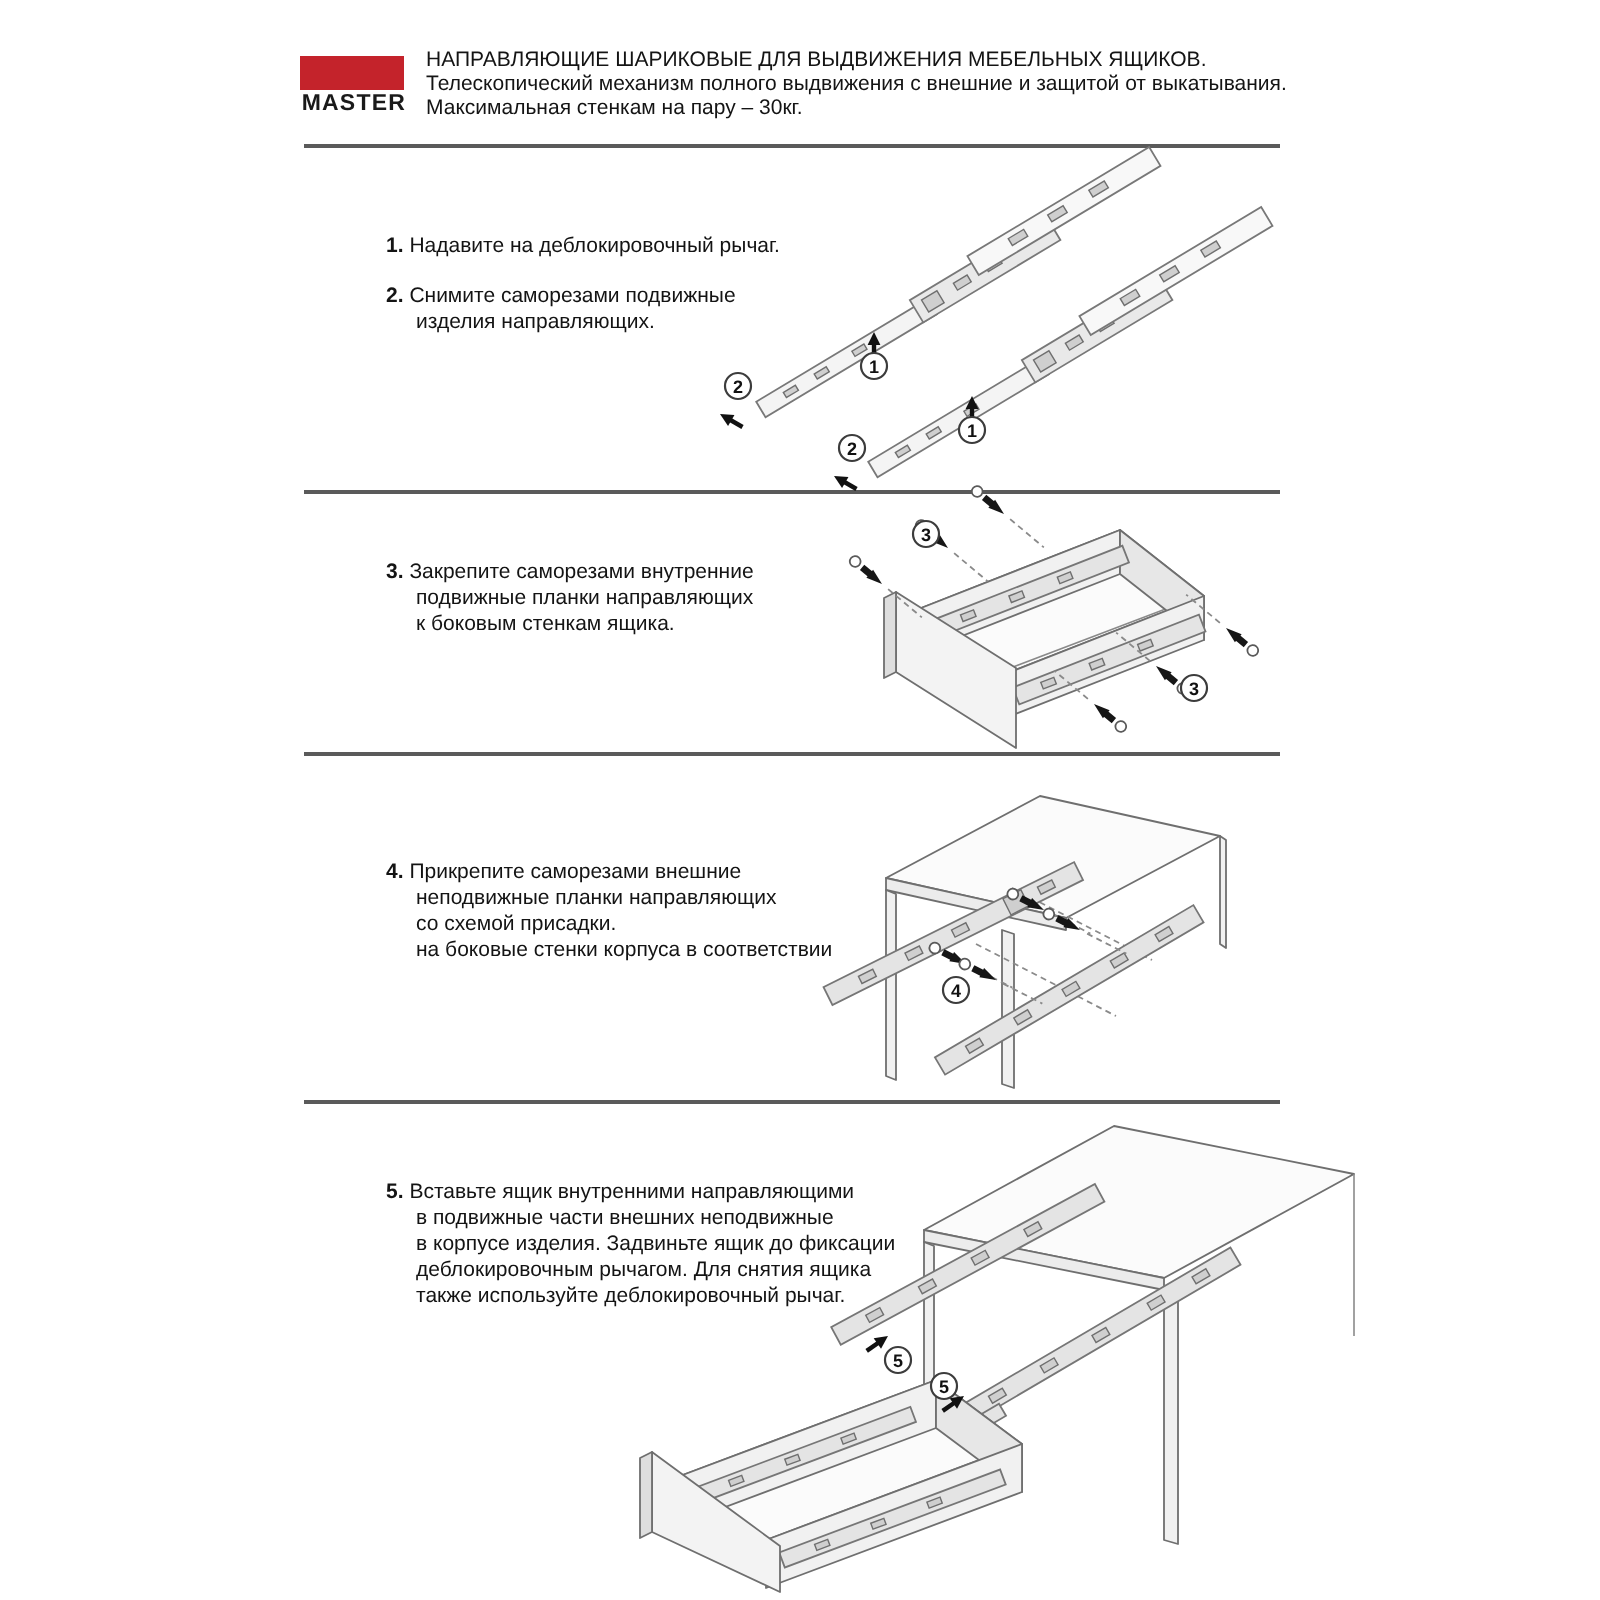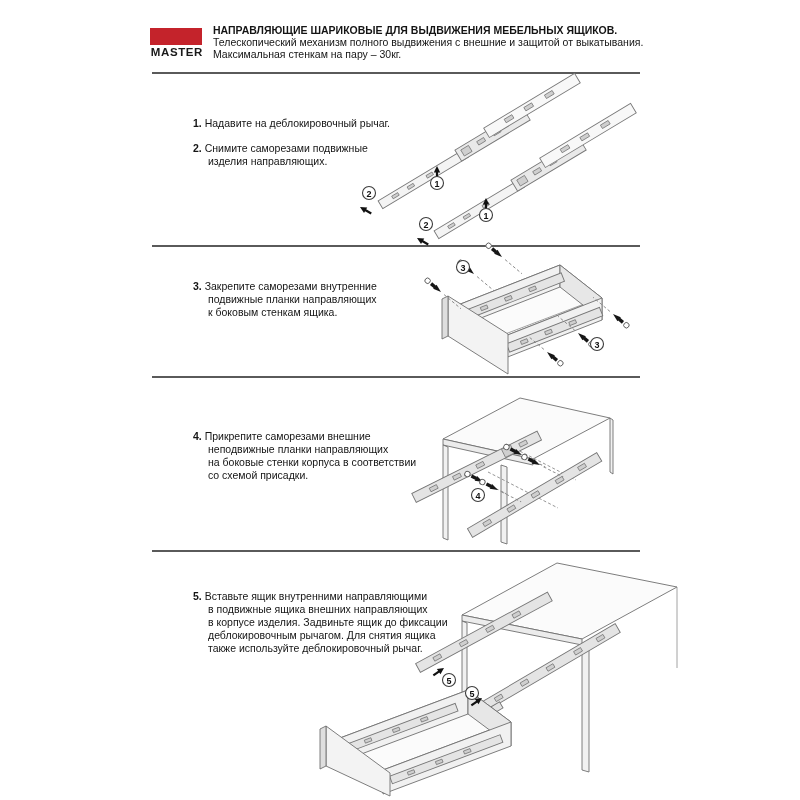--- a/index.html
+++ b/index.html
@@ -4,21 +4,21 @@
 <style>
   html,body{margin:0;padding:0;background:#ffffff;}
   .page{position:relative;width:800px;height:800px;background:#fff;overflow:hidden;
         font-family:"Liberation Sans", sans-serif;color:#141414;}
   .abs{position:absolute;}
   
   .logo{left:150px;top:28px;width:52px;height:17px;background:#c4232b;}
   .wordmark{left:149px;top:46px;width:54px;text-align:right;font-size:11.5px;font-weight:bold;
             letter-spacing:.6px;color:#1a1a1a;}
   .headtext{left:213px;top:25px;width:440px;font-size:10.5px;line-height:11.8px;}
-  .headtext .t{font-weight:bold;}
+  .headtext .t{font-weight:normal;}
   
   .rule{left:152px;width:488px;height:2px;background:#5a5a5a;}
   
   .step{position:absolute;left:193px;font-size:10.5px;line-height:13px;width:265px;}
   .step .num{font-weight:bold;}
   .step .rest{padding-left:15px;}
   
   svg{position:absolute;overflow:visible;}
   .mF{fill:#f4f4f4;stroke:#787878;stroke-width:.9;}
   .mE{fill:#e9e9e9;stroke:#787878;stroke-width:.9;}
@@ -89,26 +89,26 @@
     <div class="rest">изделия направляющих.</div>
   </div>
   <div class="step" style="top:280px">
     <div class="line"><span class="num">3.</span> <span>Закрепите саморезами внутренние</span></div>
     <div class="rest">подвижные планки направляющих</div>
     <div class="rest">к боковым стенкам ящика.</div>
   </div>
   <div class="step" style="top:430px">
     <div class="line"><span class="num">4.</span> <span>Прикрепите саморезами внешние</span></div>
     <div class="rest">неподвижные планки направляющих</div>
+    <div class="rest">со схемой присадки.</div>
     <div class="rest">на боковые стенки корпуса в соответствии</div>
-    <div class="rest">со схемой присадки.</div>
   </div>
   <div class="step" style="top:590px">
     <div class="line"><span class="num">5.</span> <span>Вставьте ящик внутренними направляющими</span></div>
-    <div class="rest">в подвижные ящика внешних направляющих</div>
+    <div class="rest">в подвижные части внешних неподвижные</div>
     <div class="rest">в корпусе изделия. Задвиньте ящик до фиксации</div>
     <div class="rest">деблокировочным рычагом. Для снятия ящика</div>
     <div class="rest">также используйте деблокировочный рычаг.</div>
   </div>
 
   <svg style="left:346px;top:76px" width="334" height="168" viewBox="0 0 334 168">
     <use href="#slideShape" transform="translate(28,118) rotate(-31)"></use>
     <use href="#slideShape" transform="translate(84,148) rotate(-31)"></use>
     <use href="#arrowG" transform="translate(91,90) rotate(-90)"></use>
     <use href="#arrowG" transform="translate(140,122) rotate(-90)"></use>

